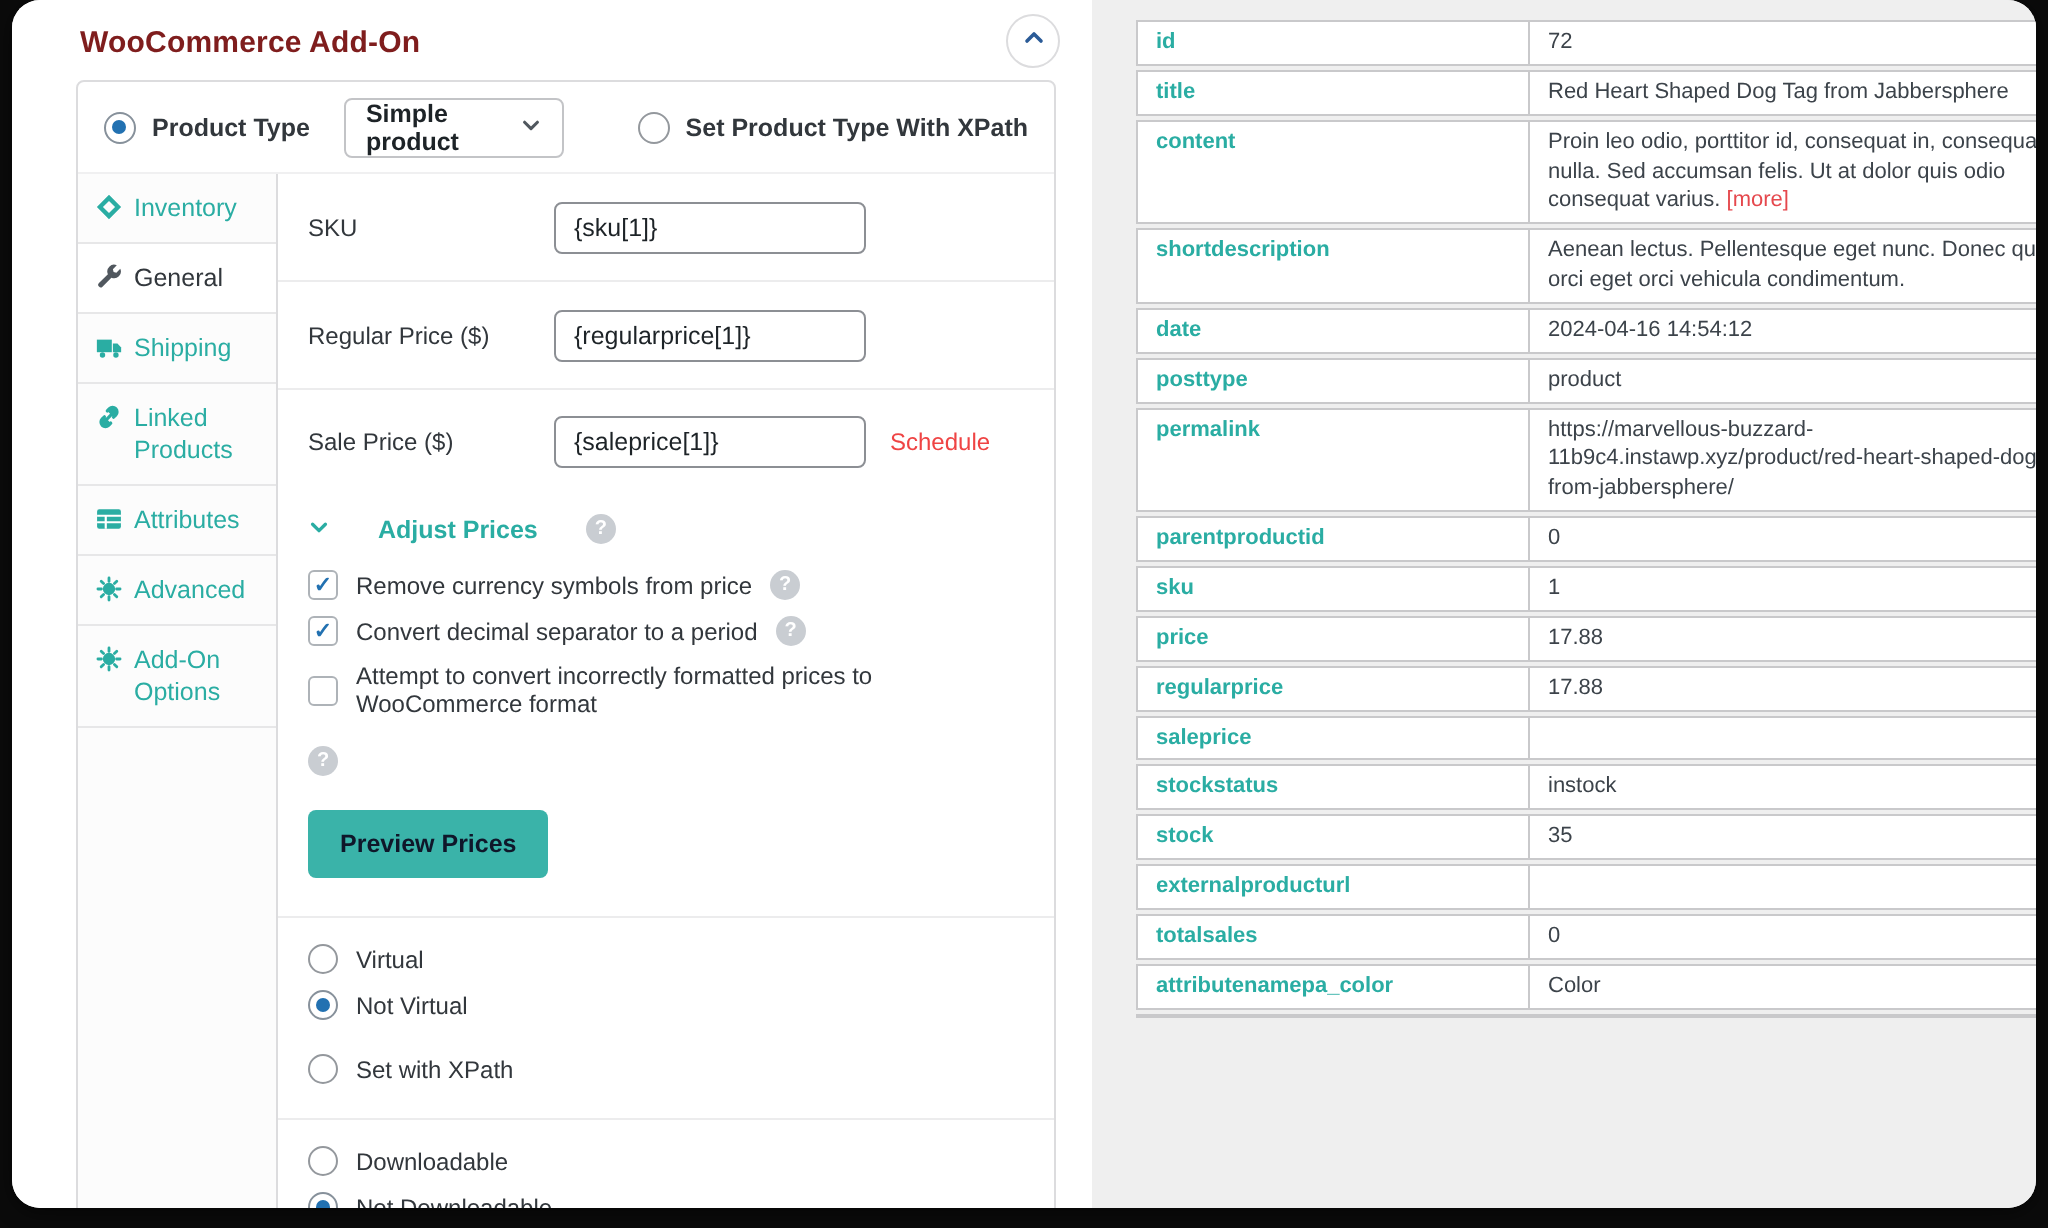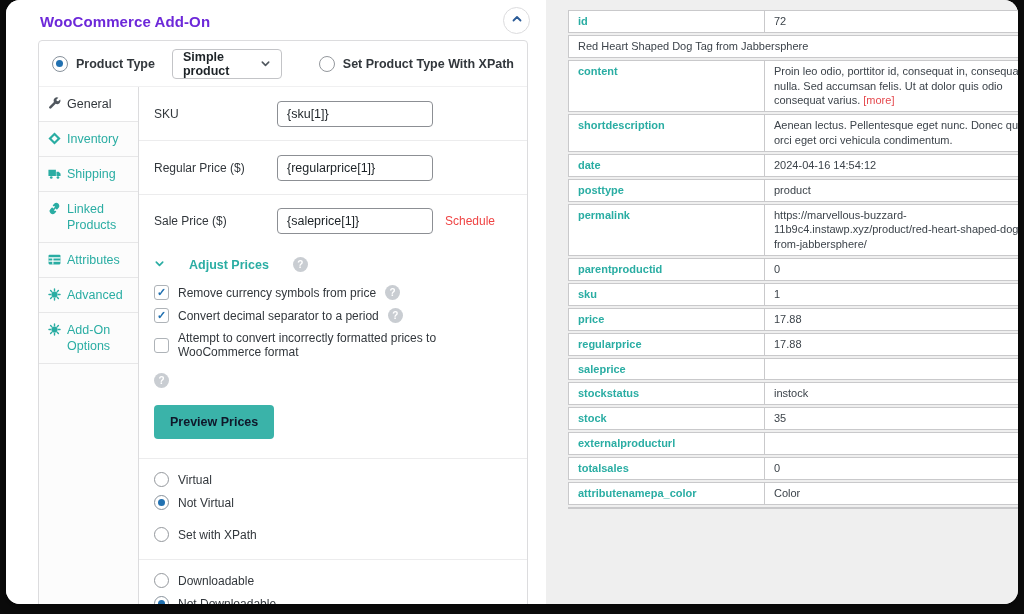--- a/index.html
+++ b/index.html
@@ -6,21 +6,21 @@
   html,body { width:1024px; height:614px; overflow:hidden;
     font-family:"Liberation Sans", sans-serif; background:#0b0b0b; }
   .stage { position:relative; width:1024px; height:614px; background:#0b0b0b; }
   .window { position:absolute; left:6px; top:0; width:1012px; height:604px;
     background:#efefef; border-radius:14px; overflow:hidden; box-shadow:0 2px 10px rgba(0,0,0,.5); }
 
   
   .card { position:absolute; left:0; top:0; width:540px; height:604px; background:#fff;
     box-shadow:3px 0 10px rgba(0,0,0,.09); overflow:hidden; }
   .card-header { position:relative; padding:13px 16px 9px 34px; }
-  .card-title { font-size:15px; font-weight:bold; color:#6d28d9; letter-spacing:.1px; }
+  .card-title { font-size:15px; font-weight:bold; color:#7f1d1d; letter-spacing:.1px; }
   .collapse-btn { position:absolute; right:16px; top:7px; width:27px; height:27px; border-radius:50%;
     border:1px solid #dcdcde; background:#fff; display:flex; align-items:center; justify-content:center; cursor:pointer; }
   .collapse-btn svg { width:12px; height:12px; }
 
   .box { margin:1px 18px 0 32px; border:1px solid #dcdcde; border-radius:4px; height:600px;
     display:flex; flex-direction:column; background:#fff; }
   .pt-row { display:flex; align-items:center; padding:0 13px; height:46px; border-bottom:1px solid #f0f0f1; flex:none; }
   .pt-label { font-size:12.5px; font-weight:600; color:#32373c; white-space:nowrap; }
   .select { width:162px; height:30px; border:1px solid #c3c4c7; border-radius:4px; margin:0 37px 0 17px;
     display:flex; align-items:center; justify-content:space-between; padding:0 10px; cursor:pointer; background:#fff; }
@@ -107,35 +107,35 @@
             <span><svg viewBox="0 0 12 12" fill="none" stroke="#50575e" stroke-width="1.7" stroke-linecap="round" stroke-linejoin="round">
                   <path d="M2.5 4.5 6 8l3.5-3.5"></path>
                 </svg></span>
           </div>
           <span class="radio"></span>
           <span class="pt-label">Set Product Type With XPath</span>
         </div>
 
         <div class="box-body">
           <nav class="tabs" id="tabs">
+              <div class="tab">
+                <span class="ticon">
+                  <svg viewBox="0 0 12 12">
+                    <path fill-rule="evenodd" d="M6 .4 11.6 6 6 11.6.4 6 6 .4zm0 2.8L3.2 6 6 8.8 8.8 6 6 3.2z"></path>
+                  </svg>
+                </span>
+                <span class="tlabel">Inventory</span>
+              </div>
               <div class="tab active">
                 <span class="ticon">
                   <svg viewBox="0 0 12 12">
                     <path d="M11.2 2.2a3.1 3.1 0 0 1-4.1 4.1L3 10.45A1.15 1.15 0 0 1 1.37 8.8L5.5 4.7A3.1 3.1 0 0 1 9.6.6L7.8 2.4l.33 1.27 1.27.33 1.8-1.8z"></path>
                   </svg>
                 </span>
                 <span class="tlabel">General</span>
-              </div>
-              <div class="tab">
-                <span class="ticon">
-                  <svg viewBox="0 0 12 12">
-                    <path fill-rule="evenodd" d="M6 .4 11.6 6 6 11.6.4 6 6 .4zm0 2.8L3.2 6 6 8.8 8.8 6 6 3.2z"></path>
-                  </svg>
-                </span>
-                <span class="tlabel">Inventory</span>
               </div>
               <div class="tab">
                 <span class="ticon">
                   <svg viewBox="0 0 12 12">
                     <path d="M.4 2.6h6.9v5.8H.4z"></path>
                     <path d="M7.8 4.4h2.1l1.7 1.8v2.2H7.8z"></path>
                     <circle cx="3" cy="9.7" r="1.25"></circle>
                     <circle cx="9.2" cy="9.7" r="1.25"></circle>
                   </svg>
                 </span>
@@ -258,20 +258,21 @@
       </div>
     </section>
 
     <section class="rightpane">
       <div class="dtable" id="dtable">
           <div class="trow">
             <div class="tkey">id</div>
             <div class="tval">72</div>
           </div>
           <div class="trow">
+            <div class="tkey">title</div>
             <div class="tval">Red Heart Shaped Dog Tag from Jabbersphere</div>
           </div>
           <div class="trow">
             <div class="tkey">content</div>
             <div class="tval">Proin leo odio, porttitor id, consequat in, consequat ut, nulla. Sed accumsan felis. Ut at dolor quis odio consequat varius. <span class="more">[more]</span></div>
           </div>
           <div class="trow">
             <div class="tkey">shortdescription</div>
             <div class="tval">Aenean lectus. Pellentesque eget nunc. Donec quis orci eget orci vehicula condimentum.</div>
           </div>

